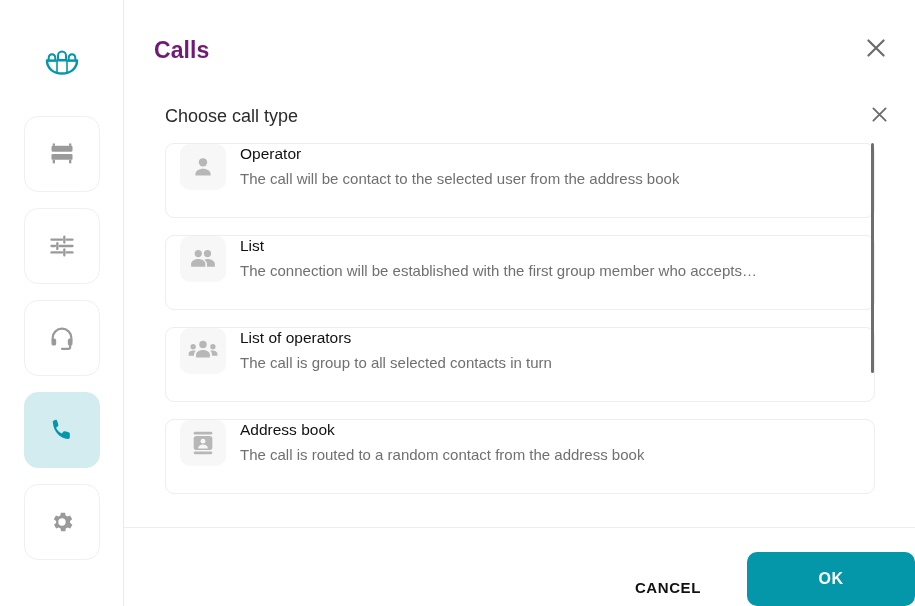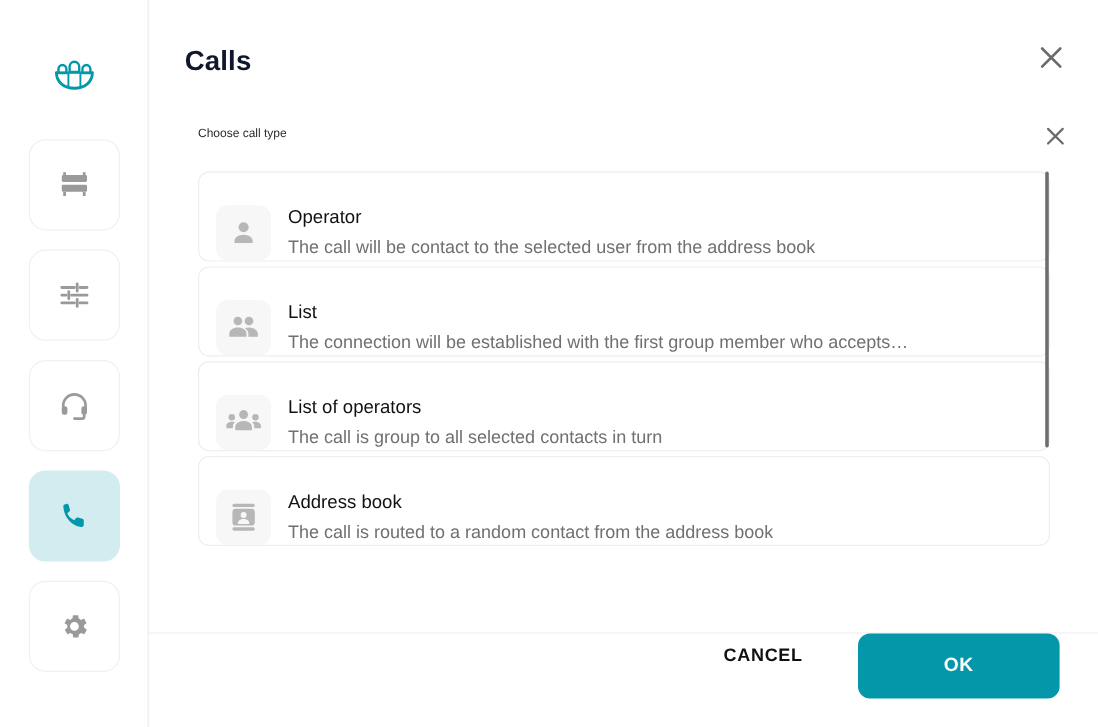--- a/index.html
+++ b/index.html
@@ -75,21 +75,21 @@
     left: 0; top: 0;
     width: 791px;
     height: 92px;
   }
   .dialog-title {
     position: absolute;
     left: 30px;
     top: 37px;
     font-size: 23px;
     font-weight: bold;
-    color: #0f172a;
+    color: #701a75;
     letter-spacing: 0.1px;
   }
   .header-close {
     position: absolute;
     right: 22px;
     top: 33px;
     width: 34px;
     height: 34px;
     display: flex;
     align-items: center;
@@ -101,21 +101,21 @@
     position: absolute;
     left: 0;
     top: 104px;
     width: 791px;
     height: 38px;
   }
   .section-label {
     position: absolute;
     left: 41px;
     top: 2px;
-    font-size: 10px;
+    font-size: 18px;
     color: #2b2b2b;
   }
   .section-close {
     position: absolute;
     right: 22px;
     top: -2px;
     width: 28px;
     height: 28px;
     display: flex;
     align-items: center;
@@ -130,23 +130,23 @@
     top: 143px;
     width: 710px;
   }
   .option-card {
     position: relative;
     width: 710px;
     height: 75px;
     border: 1px solid #edeef0;
     border-radius: 9px;
     background: #ffffff;
-    margin-bottom: 4px;
-    display: flex;
-    align-items: flex-end;
+    margin-bottom: 17px;
+    display: flex;
+    align-items: flex-start;
     cursor: pointer;
   }
   .option-icon {
     flex: 0 0 46px;
     width: 46px;
     height: 46px;
     margin-left: 14px;
     border-radius: 10px;
     background: #f7f7f8;
     display: flex;
@@ -202,23 +202,22 @@
     height: 1px;
     background: #eceef0;
   }
   .footer {
     position: absolute;
     left: 0;
     top: 528px;
     width: 791px;
     height: 78px;
     display: flex;
-    align-items: flex-start;
+    align-items: flex-end;
     justify-content: flex-end;
-    padding-right: 32px;
   }
   .btn-cancel {
     font-size: 15px;
     font-weight: bold;
     letter-spacing: 0.6px;
     color: #111111;
     background: transparent;
     border: none;
     padding: 10px 14px;
     cursor: pointer;

